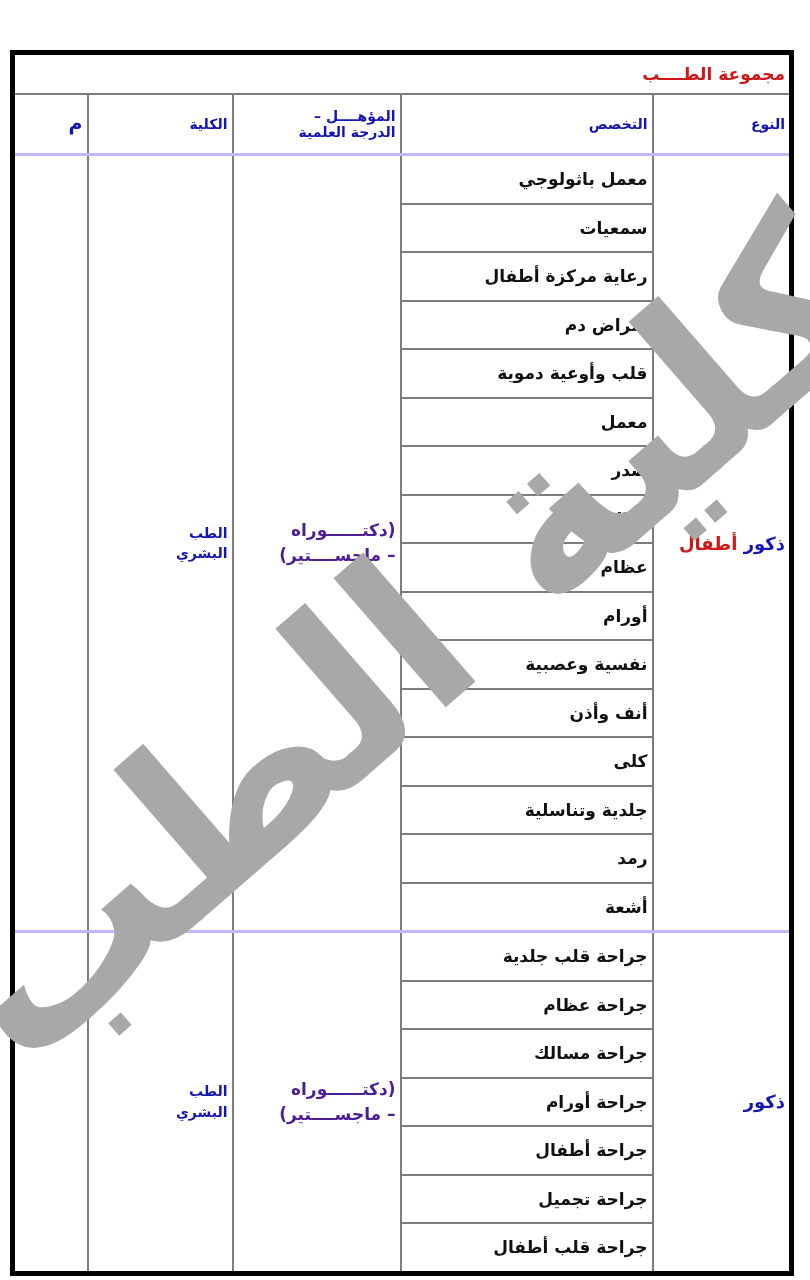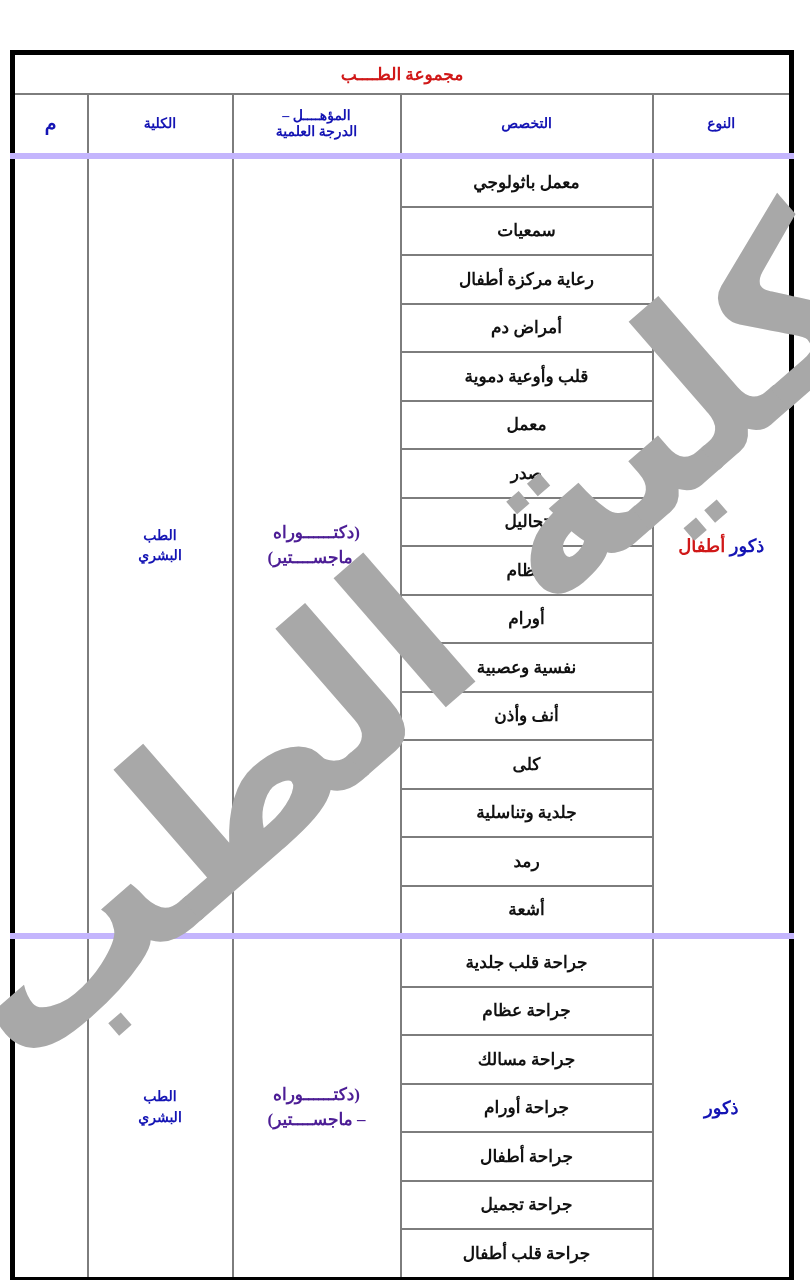--- a/index.html
+++ b/index.html
@@ -56,22 +56,21 @@
     border-collapse: collapse;
     table-layout: fixed;
     background: transparent;
     border: 5px solid #000000;
   }
   table.doc-table td {
     border: 2px solid #7d7d7d;
     background: transparent;
     padding: 0 4px;
     vertical-align: middle;
-    text-align: center;
-    font-family: Liberation Serif, serif;
+    text-align: right;
   }
 
   
   td.title-cell {
     border: 2px solid #8c8c8c;
     border-top: none;
     height: 38px;
     color: #d01818;
     font-weight: 700;
     font-size: 17px;
@@ -130,21 +129,21 @@
   }
   td.num-cell {
     border-left: 4px solid #000000;
     border-right: 4px solid #000000;
     color: #1414b4;
     font-weight: 700;
     font-size: 18px;
   }
 
   
-  tr.block-start > td { border-top: 6px solid #c4b5fd; }
+  tr.block-start > td { border-top: 3px solid #c4b5fd; }
 
   .stack-line { display: block; }
 </style>
 </head>
 <body>
 
 <div id="watermark-layer">
   <div class="watermark-text" style="color: rgb(168, 168, 168); transform: translate(-50%, -50%) rotate(-41deg);">كلية الطب</div>
 </div>
 

